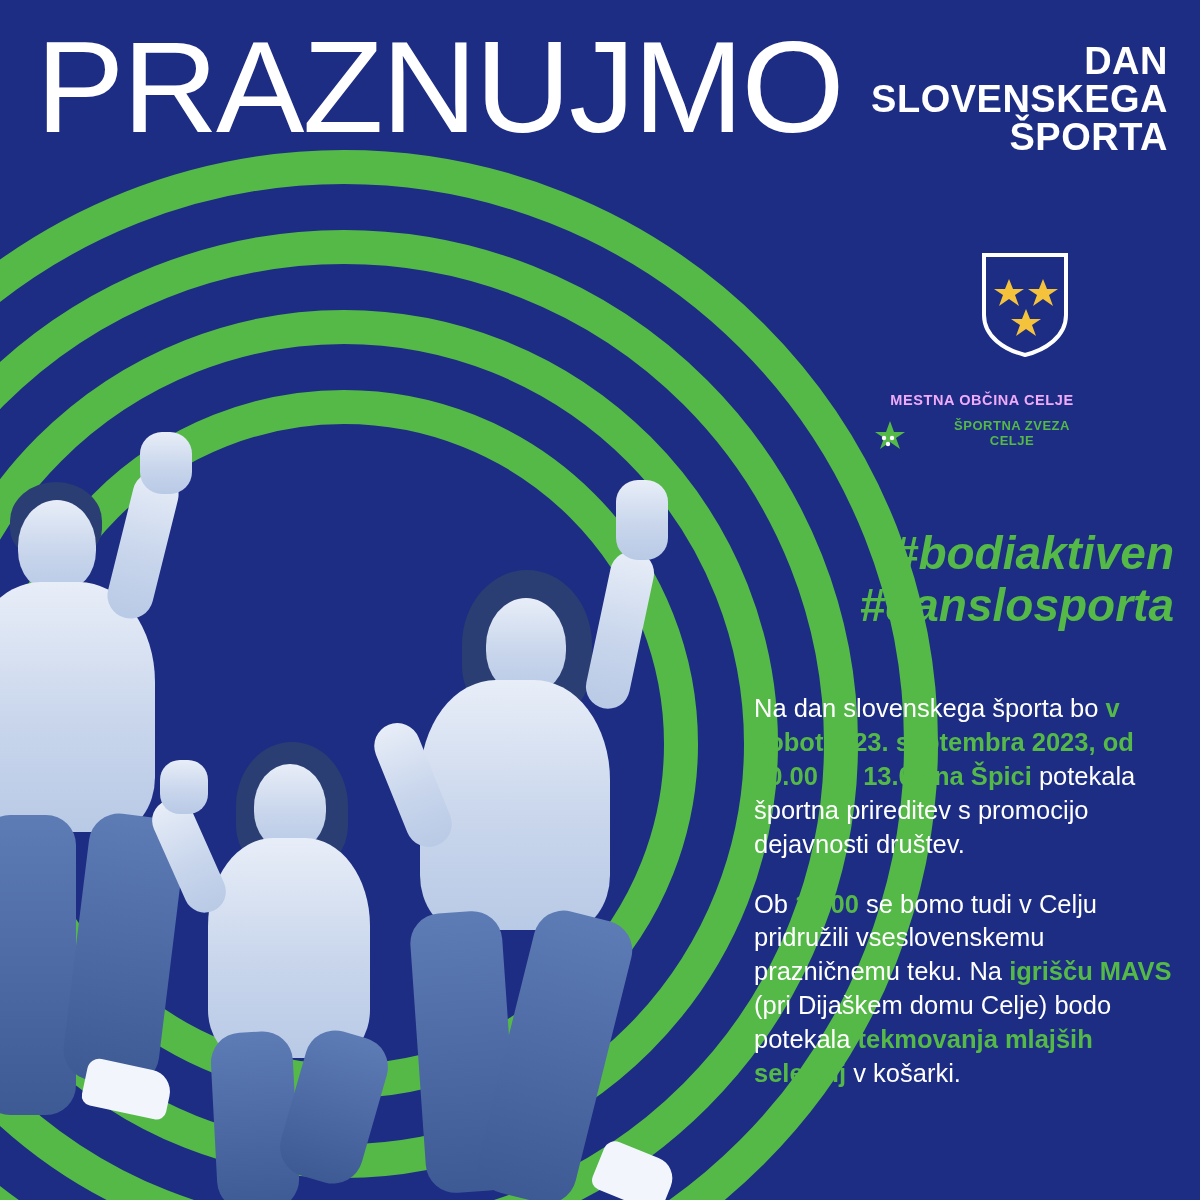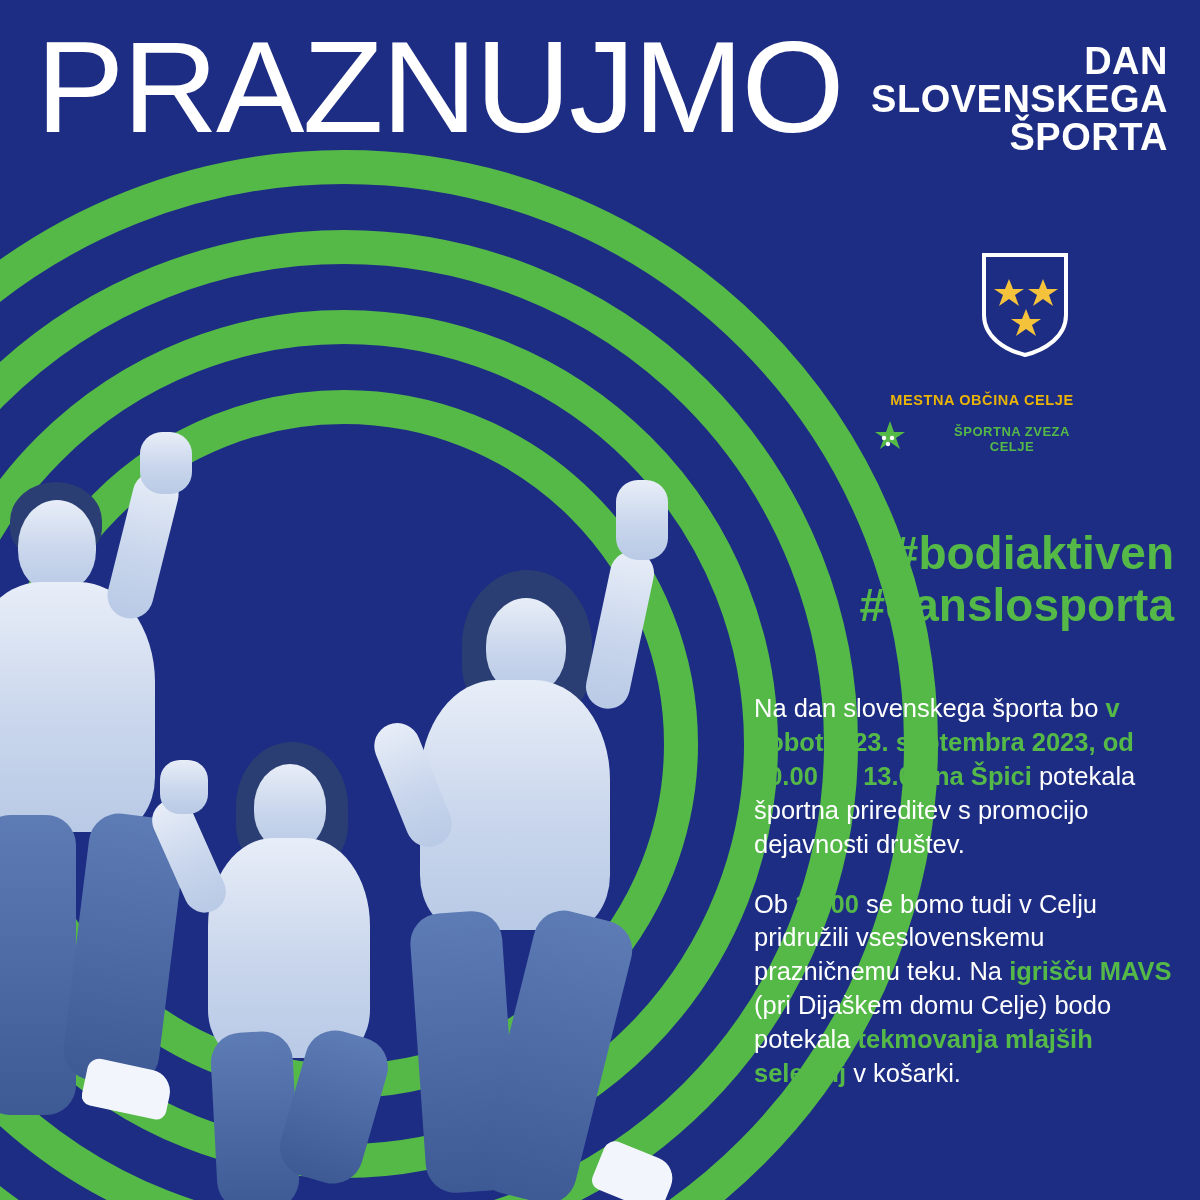--- a/index.html
+++ b/index.html
@@ -133,28 +133,28 @@
 
   
   .org {
     position: absolute;
     right: 108px;
     top: 392px;
     width: 220px;
     text-align: center;
   }
   .org-top {
-    color: #eab308;
+    color: #f0abfc;
     font-size: 14.5px;
     font-weight: bold;
     letter-spacing: 0.6px;
   }
   .org-row {
     display: flex;
-    align-items: flex-end;
+    align-items: flex-start;
     justify-content: flex-start;
     margin-top: 10px;
     gap: 24px;
   }
   .org-mark { width: 36px; height: 36px; flex: none; }
   .org-bottom {
     color: #55b948;
     font-size: 13px;
     font-weight: bold;
     letter-spacing: 0.5px;
@@ -163,20 +163,21 @@
   
   .hashtags {
     position: absolute;
     right: 26px;
     top: 528px;
     text-align: right;
     color: #55b948;
     font-weight: bold;
     font-size: 46px;
     line-height: 1.12;
+    font-style: italic;
   }
 
   
   .copy {
     position: absolute;
     right: 26px;
     top: 692px;
     width: 420px;
     text-align: left;
     color: #ffffff;

